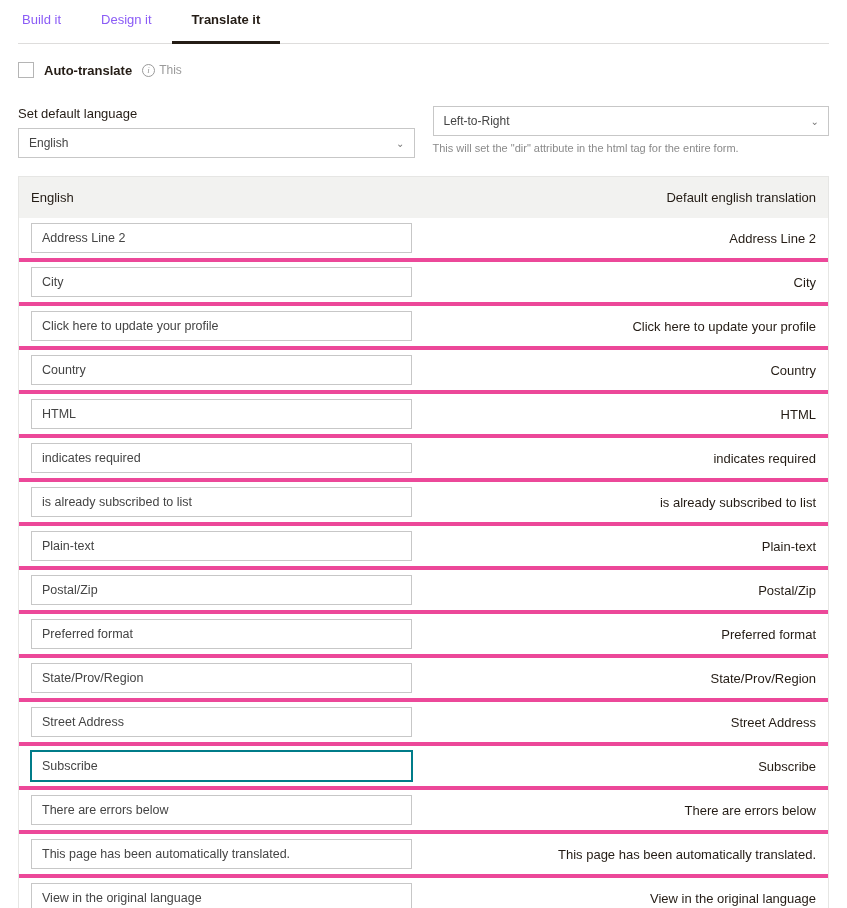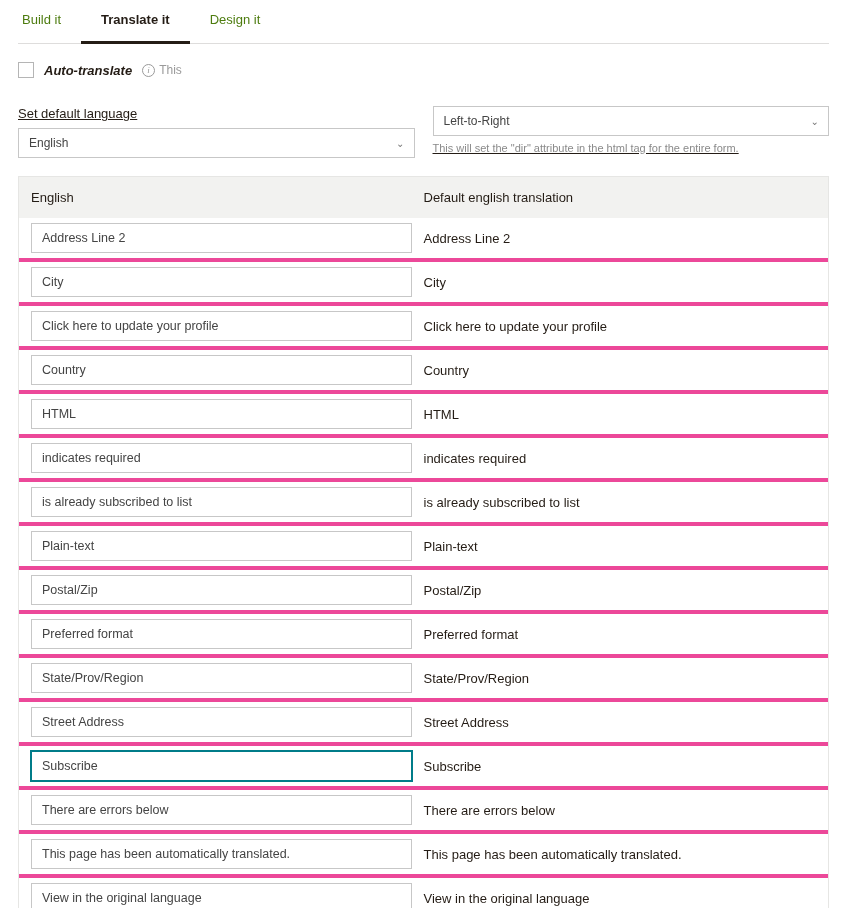--- a/index.html
+++ b/index.html
@@ -14,21 +14,21 @@
       background: #fff;
       padding: 0 18px 20px 18px;
     }
     .tabs {
       display: flex;
       border-bottom: 1px solid #dedddc;
       margin-bottom: 18px;
     }
     .tab {
       padding: 12px 20px 14px 20px;
-      color: #4d7c0f;
+      color: #8b5cf6;
       cursor: pointer;
       font-size: 13px;
     }
     .tab:first-child {
       padding-left: 4px;
     }
     .tab.active {
       color: #241c15;
       font-weight: 600;
       border-bottom: 3px solid #241c15;
@@ -44,21 +44,20 @@
       width: 16px;
       height: 16px;
       border: 1px solid #b5b5b5;
       background: #fff;
       cursor: pointer;
     }
     .auto-translate-label {
       font-size: 13px;
       font-weight: 600;
       color: #241c15;
-      font-style: italic;
     }
     .info-wrap {
       display: inline-flex;
       align-items: center;
       gap: 4px;
       color: #9a9a9a;
       font-size: 12px;
     }
     .info-icon {
       width: 13px;
@@ -73,21 +72,20 @@
       font-style: italic;
       font-family: Georgia, serif;
     }
     .config-row {
       display: flex;
       gap: 18px;
       margin-bottom: 18px;
     }
     .config-col {
       flex: 1;
-      text-decoration: underline;
     }
     .config-label {
       font-size: 13px;
       color: #241c15;
       margin-bottom: 7px;
       display: block;
     }
     .select-wrap {
       position: relative;
       width: 100%;
@@ -126,20 +124,21 @@
       display: flex;
       background: #f2f2f0;
       padding: 13px 12px;
     }
     .col-left {
       flex: 0 0 50%;
       padding-right: 12px;
     }
     .col-right {
       flex: 0 0 50%;
+      text-align: right;
     }
     .th {
       font-size: 13px;
       color: #241c15;
       font-weight: 400;
     }
     .table-row {
       display: flex;
       align-items: center;
       padding: 5px 12px;
@@ -180,22 +179,22 @@
       font-weight: 500;
       cursor: pointer;
       font-family: inherit;
     }
   </style>
 </head>
 <body>
 
 <div class="tabs">
   <div class="tab">Build it</div>
+  <div class="tab">Design it</div>
   <div class="tab active">Translate it</div>
-  <div class="tab">Design it</div>
 </div>
 
 <div class="auto-translate-row">
   <div class="checkbox"></div>
   <span class="auto-translate-label">Auto-translate</span>
   <span class="info-wrap">
     <span class="info-icon">i</span>
     <span>This</span>
   </span>
 </div>

